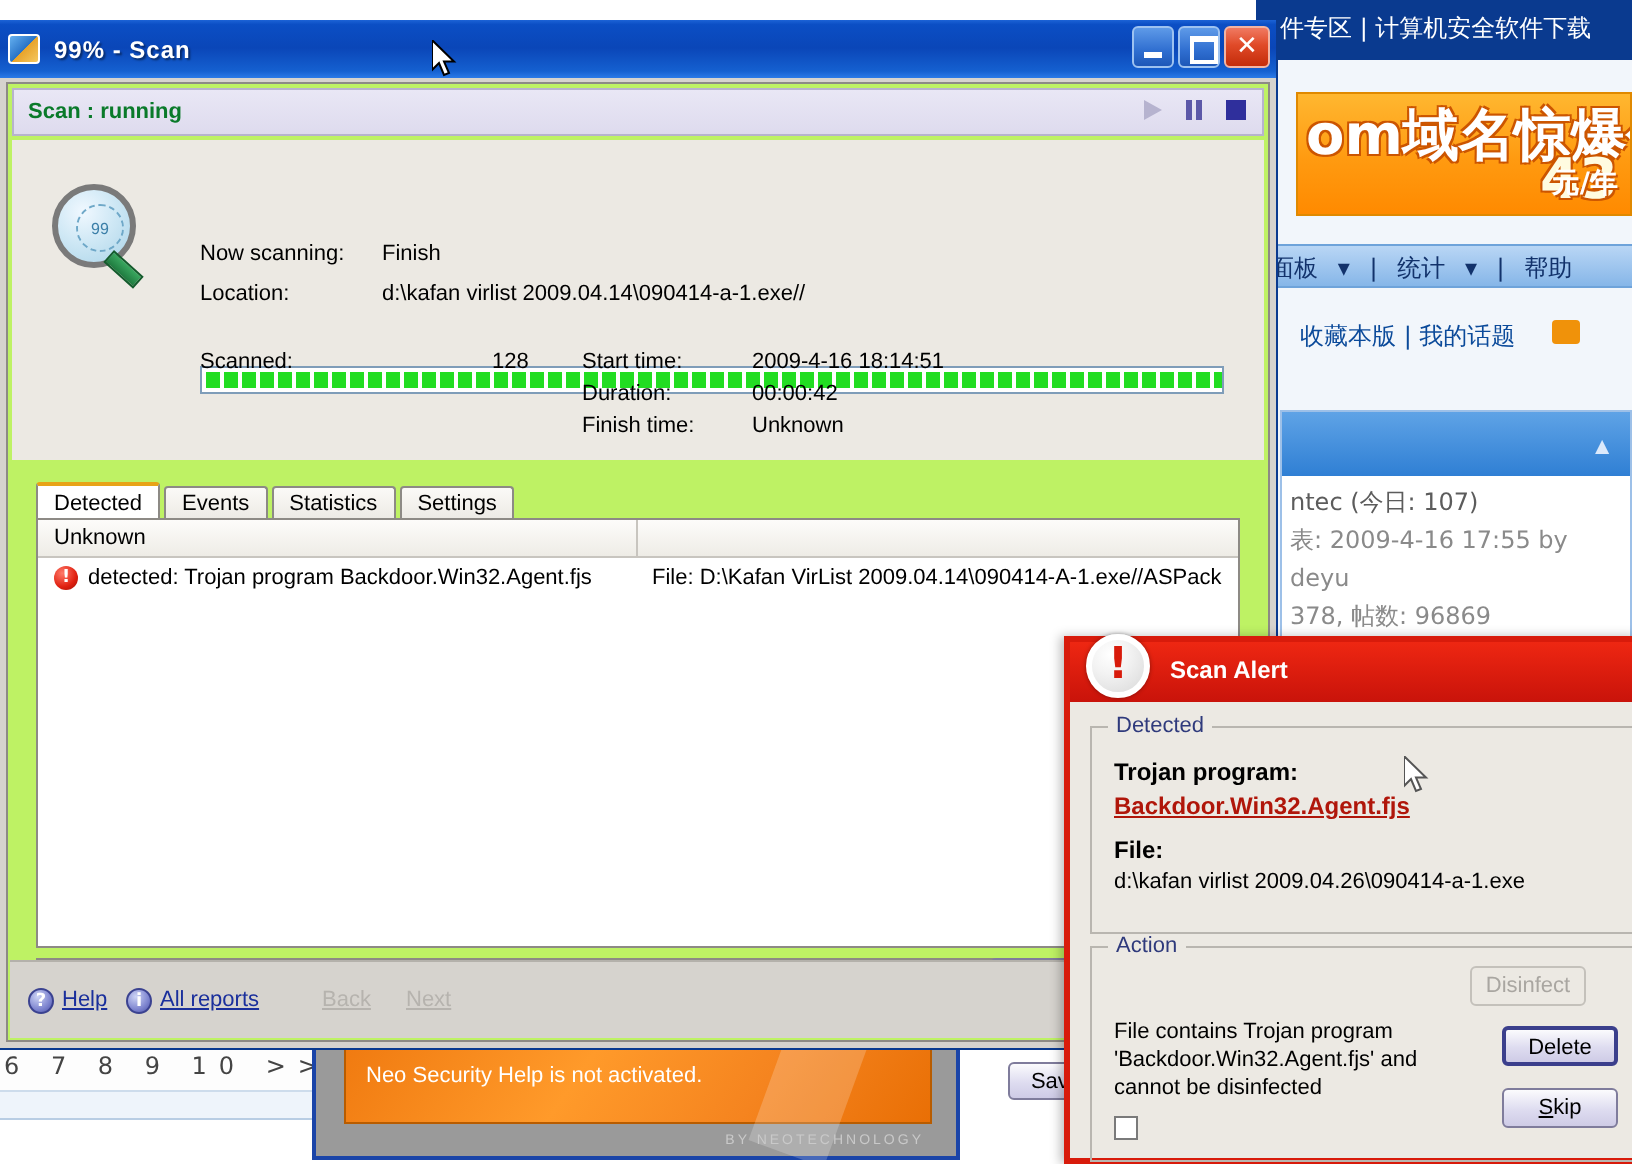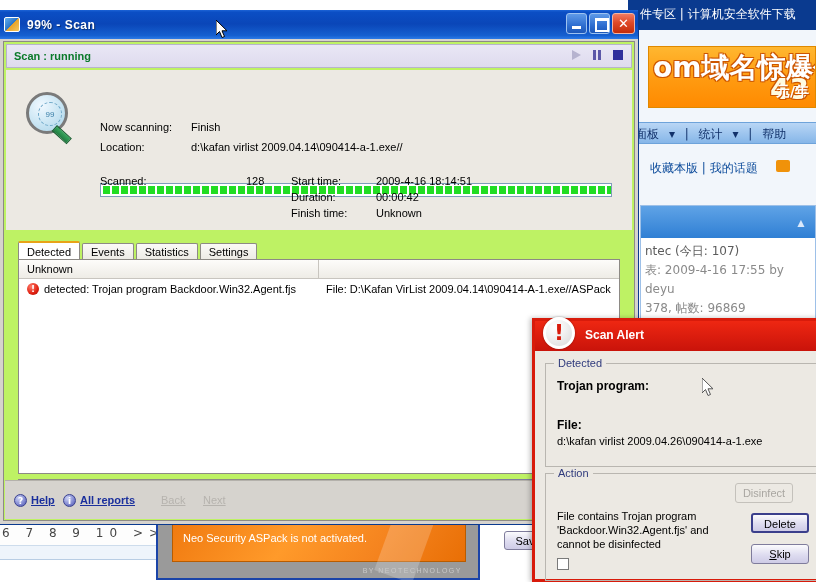--- a/index.html
+++ b/index.html
@@ -313,21 +313,21 @@
     font-family:"Liberation Sans", sans-serif;
   }
   .btn-actions { left:491px; top:437px; width:60px; height:19px; line-height:18px; }
 
   .footer {
     position:absolute; left:1px; bottom:1px; right:1px; height:39px;
     background:#d6d3ce; border-top:1px solid #b4b1ab;
   }
   .foot-link {
     position:absolute; font-size:11px; color:#1a2f9c; text-decoration:underline;
-    font-weight:bold; font-family:"Liberation Sans", sans-serif; white-space:nowrap;text-align:center;
+    font-weight:normal; font-family:"Liberation Sans", sans-serif; white-space:nowrap;text-align:center;
   }
   .circ-icon {
     position:absolute; width:13px; height:13px; border-radius:50%;
     background: radial-gradient(circle at 35% 30%, #cdd4f5 0%, #7f86d0 60%, #4a51a8 100%);
     border:1px solid #3b4290;
     color:#ffffff; font-size:9px; text-align:center; line-height:12px; font-weight:bold;
     font-family:"DejaVu Sans", sans-serif;
   }
   .foot-disabled {
     position:absolute; font-size:11px; color:#b6b3ae;
@@ -477,21 +477,21 @@
 
     <div class="bw-pager">
       <div class="bw-pager-row">6   7   8   9   10    &gt;&gt;</div>
       <div class="bw-pager-strip"></div>
     </div>
   </div>
 
   <div id="neo-ad">
     <div class="neo-inner">
       <div class="neo-shine"></div>
-      <div class="neo-text">Neo Security ASPack is not activated.</div>
+      <div class="neo-text">Neo Security Help is not activated.</div>
     </div>
     <div class="neo-by">BY NEOTECHNOLOGY</div>
   </div>
 
   <div id="scanwin">
 
     <div class="titlebar">
       <div class="title-icon"></div>
       <div class="title-text">99% - Scan</div>
       <div class="win-btns">
@@ -654,20 +654,21 @@
 
   <div id="alert">
     <div class="al-title"></div>
     <div class="al-badge"></div>
     <div class="al-title-text">Scan Alert</div>
 
     <div class="group g-detected">
       <div class="group-legend">Detected</div>
     </div>
     <div class="al-t al-bold" style="left:22px; top:58px;">Trojan program:</div>
+    <div class="al-t al-virus" style="left:22px; top:75px;">Backdoor.Win32.Agent.fjs</div>
     <div class="al-t al-bold" style="left:22px; top:97px;">File:</div>
     <div class="al-t al-path" style="left:22px; top:114px;">d:\kafan virlist 2009.04.26\090414-a-1.exe</div>
 
     <div class="group g-action">
       <div class="group-legend">Action</div>
     </div>
     <div class="al-t al-desc" style="left:22px; top:188px;">
       <div>File contains Trojan program</div>
       <div>'Backdoor.Win32.Agent.fjs' and</div>
       <div>cannot be disinfected</div>

